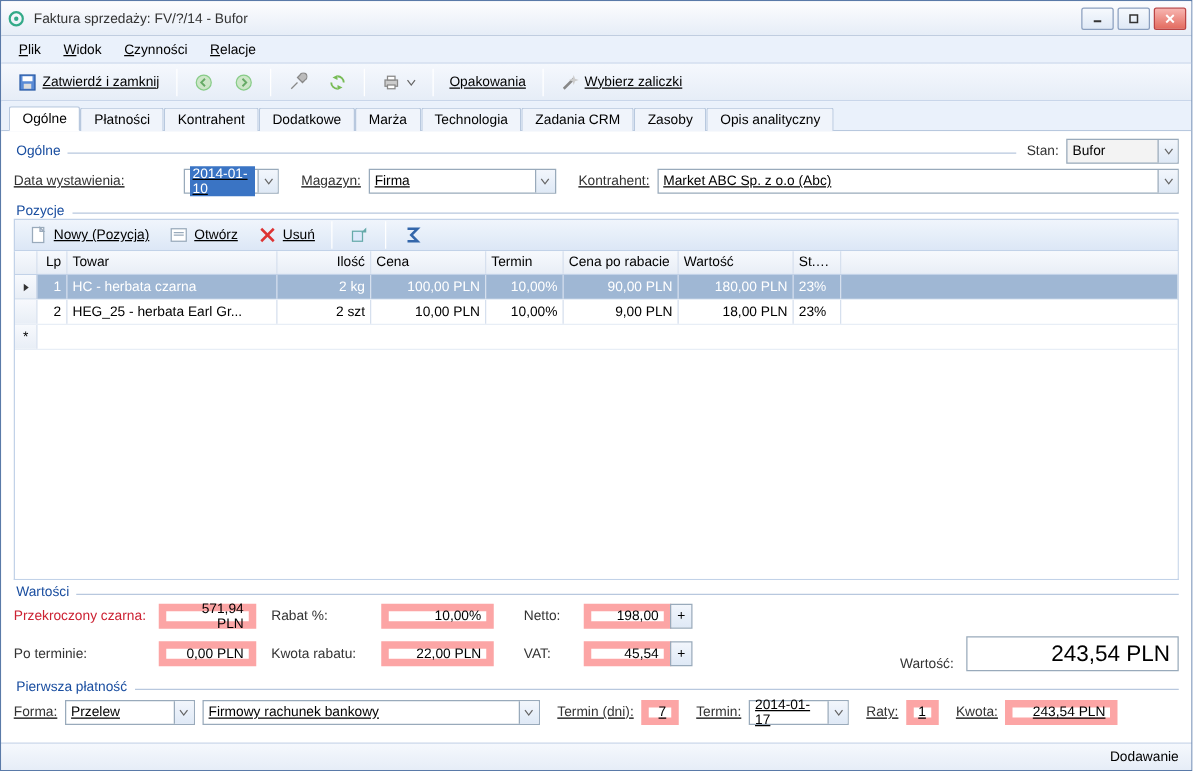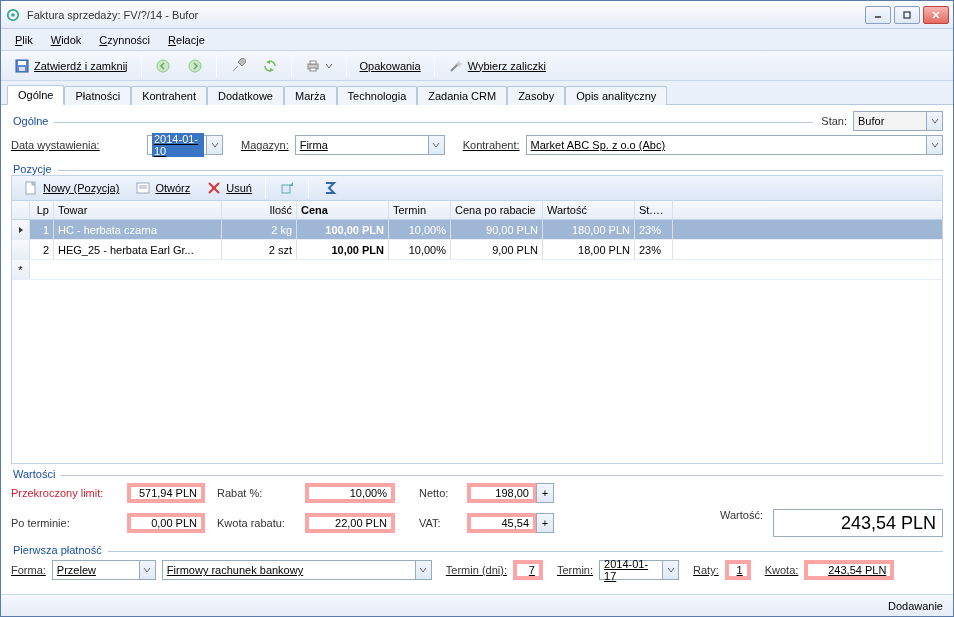--- a/index.html
+++ b/index.html
@@ -50,27 +50,27 @@
 .grid { border: 1px solid #c2d2e8; border-top: none; flex: 1; display: flex; flex-direction: column; min-height: 150px; }
 .ghead { display: flex; background: linear-gradient(#f7f9fd,#e8eef6); border-bottom: 1px solid #c2d2e8; }
 .gcell { border-right: 1px solid #d6e0ee; padding: 3px 4px; overflow: hidden; white-space: nowrap; text-overflow: ellipsis; }
 .grow { display: flex; border-bottom: 1px solid #e8eef6; height: 20px; align-items: center; }
 .grow.sel { background: #9fb7d4; color: #fff; }
 .grow .gcell { display:flex; align-items:center; height:100%;}
 .gsel { width: 18px; border-right: 1px solid #d6e0ee; display: flex; align-items: center; justify-content: center; background: linear-gradient(#f7f9fd,#e8eef6); height:100%;}
 .c-lp { width: 24px; text-align: right; }
 .c-towar { width: 168px; }
 .c-ilosc { width: 75px; text-align: right; }
-.c-cena { width: 92px; text-align: right; font-weight: bold; }
+.c-cena { width: 92px; text-align: right; }
 .c-rabat { width: 62px; text-align: right; }
 .c-cenapo { width: 92px; text-align: right; }
 .c-wartosc { width: 92px; text-align: right; }
 .c-stvat { width: 38px; text-align: left; }
 .gbody { flex: 1; background: #fff; }
-.numinput { border: 4px solid #fca5a5; height: 20px; text-align: right; padding: 0 4px; background:#fff; display:inline-flex; align-items:center; justify-content:flex-end; }
+.numinput { border: 6px solid #fca5a5; height: 20px; text-align: right; padding: 0 4px; background:#fff; display:inline-flex; align-items:center; justify-content:flex-end; }
 .plusbtn { width: 18px; height: 20px; border: 1px solid #9ab; background: linear-gradient(#f2f6fc,#dfe9f6); display:inline-flex; align-items:center; justify-content:center; cursor:pointer; margin-left:-1px;}
 
 .bigval { border: 1px solid #9ab; height: 28px; text-align: right; padding: 0 6px; font-size: 18px; display:inline-flex; align-items:center; justify-content:flex-end; min-width:170px; background:#fff;}
 
 .statusbar { background: linear-gradient(#f5f8fd,#e6edf7); border-top: 1px solid #c9d6ea; height: 22px; display: flex; align-items: center; justify-content: flex-end; padding: 0 10px; }
 .red { color: #c23; }
 </style>
 </head>
 <body>
 
@@ -344,42 +344,42 @@
           </div>
       </div>
     </div>
 
     <div class="fieldset">
       <div class="legendrow">
         <span class="legend">Wartości</span>
         <div class="legendline"></div>
       </div>
       <div style="display:flex; align-items:center; gap:8px; padding:3px 0;">
-        <span class="lbl red" style="width:108px">Przekroczony limit:</span>
+        <span class="lbl red" style="width:108px">Przekroczony czarna:</span>
         <div class="numinput" style="width:78px">571,94 PLN</div>
         <span class="lbl" style="width:80px; margin-left:4px">Rabat %:</span>
         <div class="numinput" style="width:90px">10,00%</div>
         <span class="lbl" style="width:40px; margin-left:16px">Netto:</span>
         <div style="display:flex">
             <div class="numinput" style="width:70px">198,00</div>
             <div class="plusbtn">+</div>
           </div>
         <div style="flex:1"></div>
       </div>
       <div style="display:flex; align-items:center; gap:8px; padding:3px 0;">
         <span class="lbl" style="width:108px">Po terminie:</span>
         <div class="numinput" style="width:78px">0,00 PLN</div>
         <span class="lbl" style="width:80px; margin-left:4px">Kwota rabatu:</span>
         <div class="numinput" style="width:90px">22,00 PLN</div>
         <span class="lbl" style="width:40px; margin-left:16px">VAT:</span>
         <div style="display:flex">
             <div class="numinput" style="width:70px">45,54</div>
             <div class="plusbtn">+</div>
           </div>
-        <div style="flex:1; display:flex; align-items:flex-start; justify-content:flex-end; gap:10px;">
+        <div style="flex:1; display:flex; align-items:flex-end; justify-content:flex-end; gap:10px;">
           <span class="lbl">Wartość:</span>
           <div class="bigval">243,54 PLN</div>
         </div>
       </div>
     </div>
 
     <div class="fieldset">
       <div class="legendrow">
         <span class="legend">Pierwsza płatność</span>
         <div class="legendline"></div>

